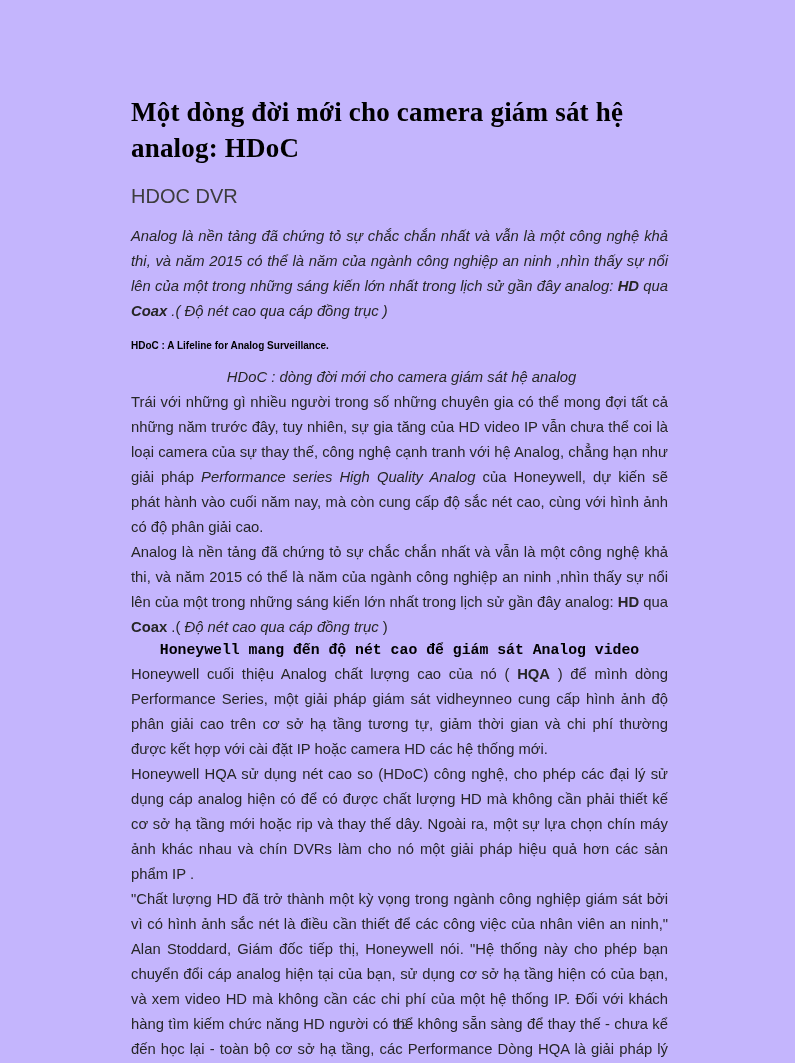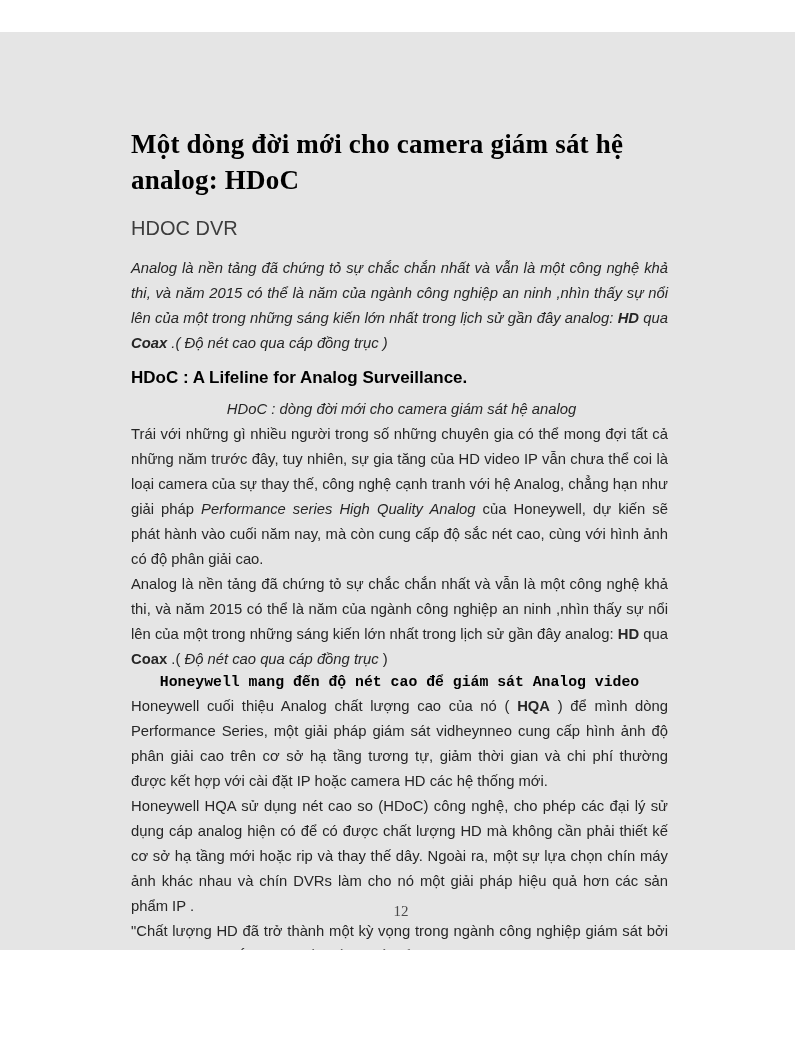--- a/index.html
+++ b/index.html
@@ -1,24 +1,23 @@
 <!DOCTYPE html>
 <html><head>
 <meta charset="utf-8">
 <style>
   html, body { margin: 0; padding: 0; background: #ffffff; }
   .page {
     position: relative;
     width: 795px;
-    height: 918px;
-    background: #e5e5e5;
+    height: 1063px;
+    background: #c4b5fd;
     font-family: "Liberation Sans", sans-serif;
     color: #262626;
     overflow: hidden;
-    margin-top: 32px;
   }
   .content {
     position: absolute;
     left: 131px;
     top: 94px;
     width: 537px;
   }
   .doc-title {
     font-family: "Liberation Serif", serif;
     font-size: 27px;
@@ -35,21 +34,21 @@
     color: #3d3d3d;
   }
   .para {
     font-size: 14.8px;
     line-height: 25px;
     margin: 0;
     text-align: justify;
   }
   .lead { margin-bottom: 11px; }
   .h2 {
-    font-size: 17px;
+    font-size: 10px;
     line-height: 21.4px;
     font-weight: bold;
     color: #000000;
     margin: 0 0 9px 0;
     text-align: left;
   }
   .h3 {
     font-size: 14.8px;
     line-height: 21.4px;
     font-weight: bold;

